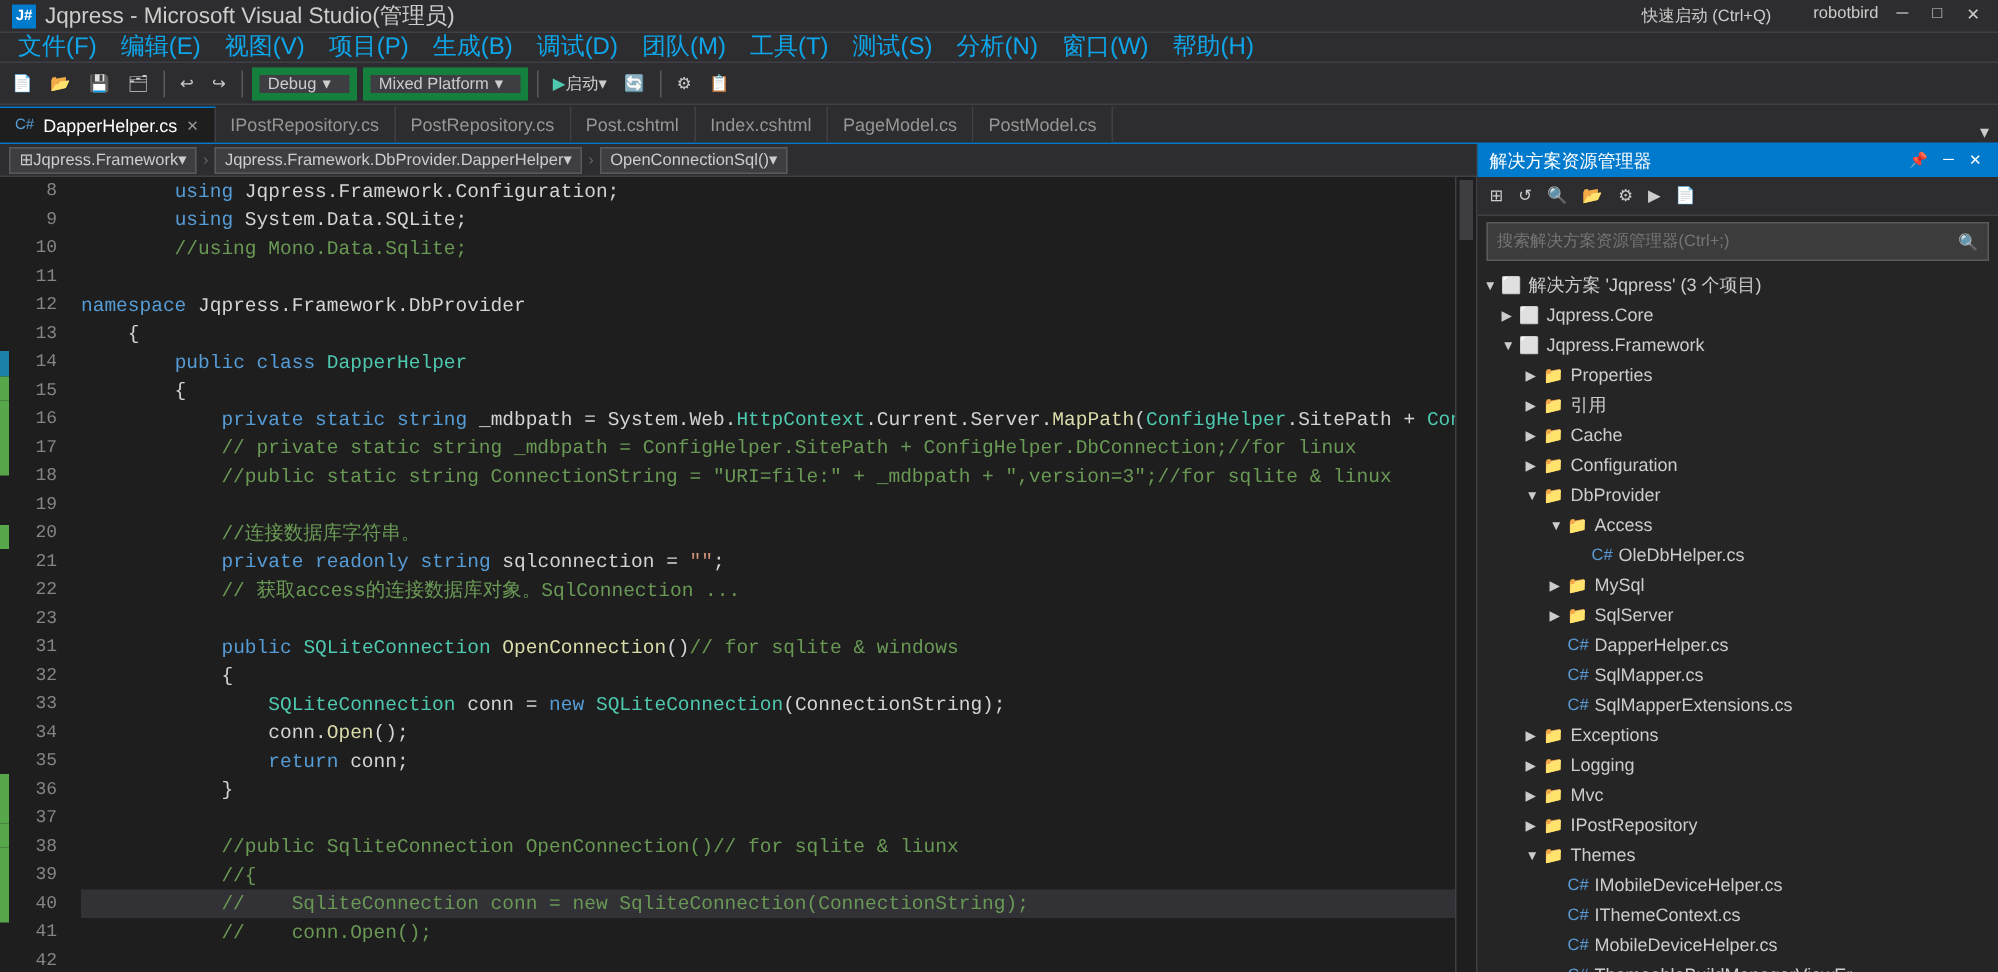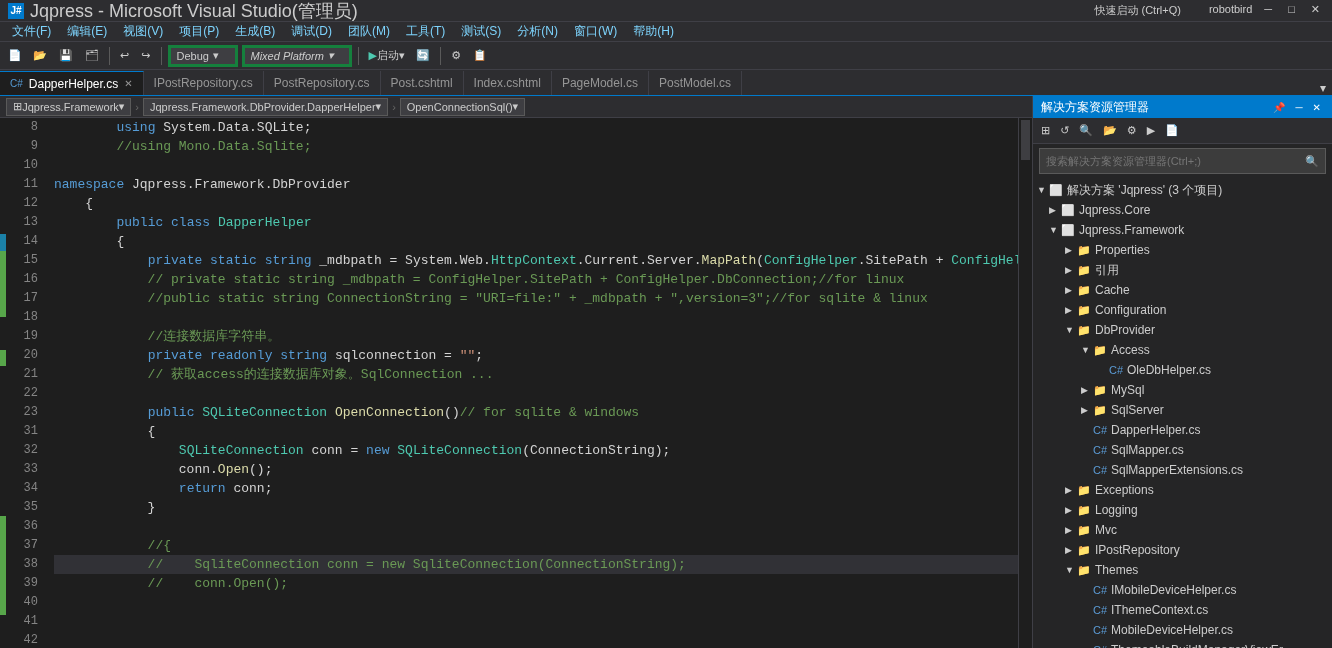--- a/index.html
+++ b/index.html
@@ -2,35 +2,35 @@
 <html><head>
   <meta charset="utf-8">
   <style>
     * { margin: 0; padding: 0; box-sizing: border-box; }
     body { font-family: 'Segoe UI', sans-serif; font-size: 12px; background: #1e1e1e; color: #d4d4d4; width: 1332px; height: 648px; overflow: hidden; }
 
     
     .title-bar { background: #2d2d30; height: 22px; display: flex; align-items: center; padding: 0 8px; justify-content: space-between; border-bottom: 1px solid #3f3f46; }
     .title-bar-left { display: flex; align-items: center; gap: 6px; }
     .title-bar-icon { width: 16px; height: 16px; background: #007acc; display: flex; align-items: center; justify-content: center; font-size: 10px; color: white; font-weight: bold; }
-    .title-bar-text { font-size: 18px; color: #cccccc; }
+    .title-bar-text { font-size: 15px; color: #cccccc; }
     .title-bar-right { display: flex; align-items: flex-start; gap: 8px; }
     .title-bar-btn { color: #cccccc; font-size: 11px; cursor: pointer; padding: 0 4px; }
 
     
     .menu-bar { background: #2d2d30; height: 20px; display: flex; align-items: center; padding: 0 4px; border-bottom: 1px solid #3f3f46; }
-    .menu-item { padding: 2px 8px; font-size: 12px; color: #7dd3fc; cursor: pointer; }
+    .menu-item { padding: 2px 8px; font-size: 16px; color: #0ea5e9; cursor: pointer; }
 
     
     .toolbar { background: #2d2d30; height: 28px; display: flex; align-items: center; padding: 0 4px; gap: 4px; border-bottom: 1px solid #3f3f46; }
     .toolbar-btn { height: 22px; padding: 0 4px; background: transparent; border: none; color: #cccccc; cursor: pointer; font-size: 11px; display: flex; align-items: center; }
     .toolbar-separator { width: 1px; height: 18px; background: #5a5a5a; margin: 0 2px; }
-    .toolbar-dropdown { height: 22px; background: #3e3e42; border: 3px solid #15803d; color: #cccccc; font-size: 11px; padding: 0 6px; display: flex; align-items: center; gap: 4px; cursor: pointer; min-width: 60px; }
+    .toolbar-dropdown { height: 22px; background: #3e3e42; border: 5px solid #15803d; color: #cccccc; font-size: 11px; padding: 0 6px; display: flex; align-items: center; gap: 4px; cursor: pointer; min-width: 60px; }
     .debug-dropdown { min-width: 70px; }
-    .platform-dropdown { min-width: 110px; font-style: italic; }
+    .platform-dropdown { min-width: 110px; }
 
     
     .tab-bar { background: #2d2d30; height: 26px; display: flex; align-items: flex-end; padding: 0; border-bottom: 1px solid #007acc; overflow: hidden; }
     .tab { height: 24px; padding: 0 10px; display: flex; align-items: center; gap: 6px; font-size: 12px; color: #969696; cursor: pointer; border-right: 1px solid #3f3f46; background: #2d2d30; white-space: nowrap; }
     .tab.active { background: #1e1e1e; color: #ffffff; border-top: 1px solid #007acc; }
     .tab-close { font-size: 10px; color: #969696; }
     .tab-icon { font-size: 10px; color: #569cd6; }
     .tab-more { margin-left: auto; padding: 0 6px; color: #cccccc; }
 
     
@@ -53,21 +53,21 @@
     .kw { color: #569cd6; }
     .type { color: #4ec9b0; }
     .string { color: #ce9178; }
     .comment { color: #6a9955; }
     .method { color: #dcdcaa; }
 
     
     .editor-scrollbar { width: 14px; background: #1e1e1e; }
 
     
-    .solution-explorer { width: 300px; background: #252526; border-left: 1px solid #3f3f46; display: flex; flex-direction: column; }
+    .solution-explorer { width: 348px; background: #252526; border-left: 1px solid #3f3f46; display: flex; flex-direction: column; }
     .se-toolbar { background: #2d2d30; height: 26px; display: flex; align-items: center; padding: 0 4px; gap: 2px; border-bottom: 1px solid #3f3f46; }
     .se-search { height: 22px; background: #3c3c3c; border: 1px solid #5a5a5a; display: flex; align-items: center; padding: 12px 6px; margin: 4px 6px; }
     .se-search input { background: transparent; border: none; outline: none; color: #cccccc; font-size: 11px; flex: 1; }
     .se-tree { flex: 1; overflow: hidden; padding: 2px 0; }
     .se-item { height: 20px; display: flex; align-items: center; padding: 0 4px; cursor: pointer; font-size: 12px; color: #cccccc; }
     .se-indent-1 { padding-left: 16px; }
     .se-indent-2 { padding-left: 32px; }
     .se-indent-3 { padding-left: 48px; }
     .se-indent-4 { padding-left: 64px; }
     .se-chevron { color: #cccccc; font-size: 9px; margin-right: 2px; width: 10px; }
@@ -254,20 +254,21 @@
           <div>36</div>
           <div>37</div>
           <div>38</div>
         <div>39</div>
           <div>40</div>
           <div>41</div>
           <div>42</div>
 
       </div>
       <div class="code-content">
+        <div class="code-line">        <span class="kw">using</span> Jqpress.Framework.Configuration;</div>
         <div class="code-line">        <span class="kw">using</span> System.Data.SQLite;</div>
         <div class="code-line comment">        //using Mono.Data.Sqlite;</div>
         <div class="code-line"> </div>
         <div class="code-line"><span class="kw">namespace</span> Jqpress.Framework.DbProvider</div>
         <div class="code-line">    {</div>
         <div class="code-line">        <span class="kw">public</span> <span class="kw">class</span> <span class="type">DapperHelper</span></div>
         <div class="code-line">        {</div>
         <div class="code-line">            <span class="kw">private</span> <span class="kw">static</span> <span class="kw">string</span> _mdbpath = System.Web.<span class="type">HttpContext</span>.Current.Server.<span class="method">MapPath</span>(<span class="type">ConfigHelper</span>.SitePath + <span class="type">ConfigHelper</span>.DbConn</div>
         <div class="code-line comment">            // private static string _mdbpath = ConfigHelper.SitePath + ConfigHelper.DbConnection;//for linux</div>
         <div class="code-line comment">            //public static string ConnectionString = "URI=file:" + _mdbpath + ",version=3";//for sqlite &amp; linux</div>
@@ -276,20 +277,21 @@
         <div class="code-line">            <span class="kw">private</span> <span class="kw">readonly</span> <span class="kw">string</span> sqlconnection = <span class="string">""</span>;</div>
         <div class="code-line comment">            // 获取access的连接数据库对象。SqlConnection ...</div>
         <div class="code-line"> </div>
         <div class="code-line">            <span class="kw">public</span> <span class="type">SQLiteConnection</span> <span class="method">OpenConnection</span>()<span class="comment">// for sqlite &amp; windows</span></div>
         <div class="code-line">            {</div>
         <div class="code-line">                <span class="type">SQLiteConnection</span> conn = <span class="kw">new</span> <span class="type">SQLiteConnection</span>(ConnectionString);</div>
         <div class="code-line">                conn.<span class="method">Open</span>();</div>
         <div class="code-line">                <span class="kw">return</span> conn;</div>
         <div class="code-line">            }</div>
         <div class="code-line"> </div>
+        <div class="code-line comment">            //public SqliteConnection OpenConnection()// for sqlite &amp; liunx</div>
         <div class="code-line comment">            //{</div>
         <div class="code-line highlighted"><span class="comment">            //    SqliteConnection conn = new SqliteConnection(ConnectionString);</span></div>
         <div class="code-line comment">            //    conn.Open();</div>
 
       </div>
       <div class="editor-scrollbar" style="display:flex;flex-direction:column;background:#1e1e1e;border-left:1px solid #3f3f46;">
         <div style="height:40px;background:#3e3e42;margin:2px;"></div>
       </div>
     </div>
   </div>

